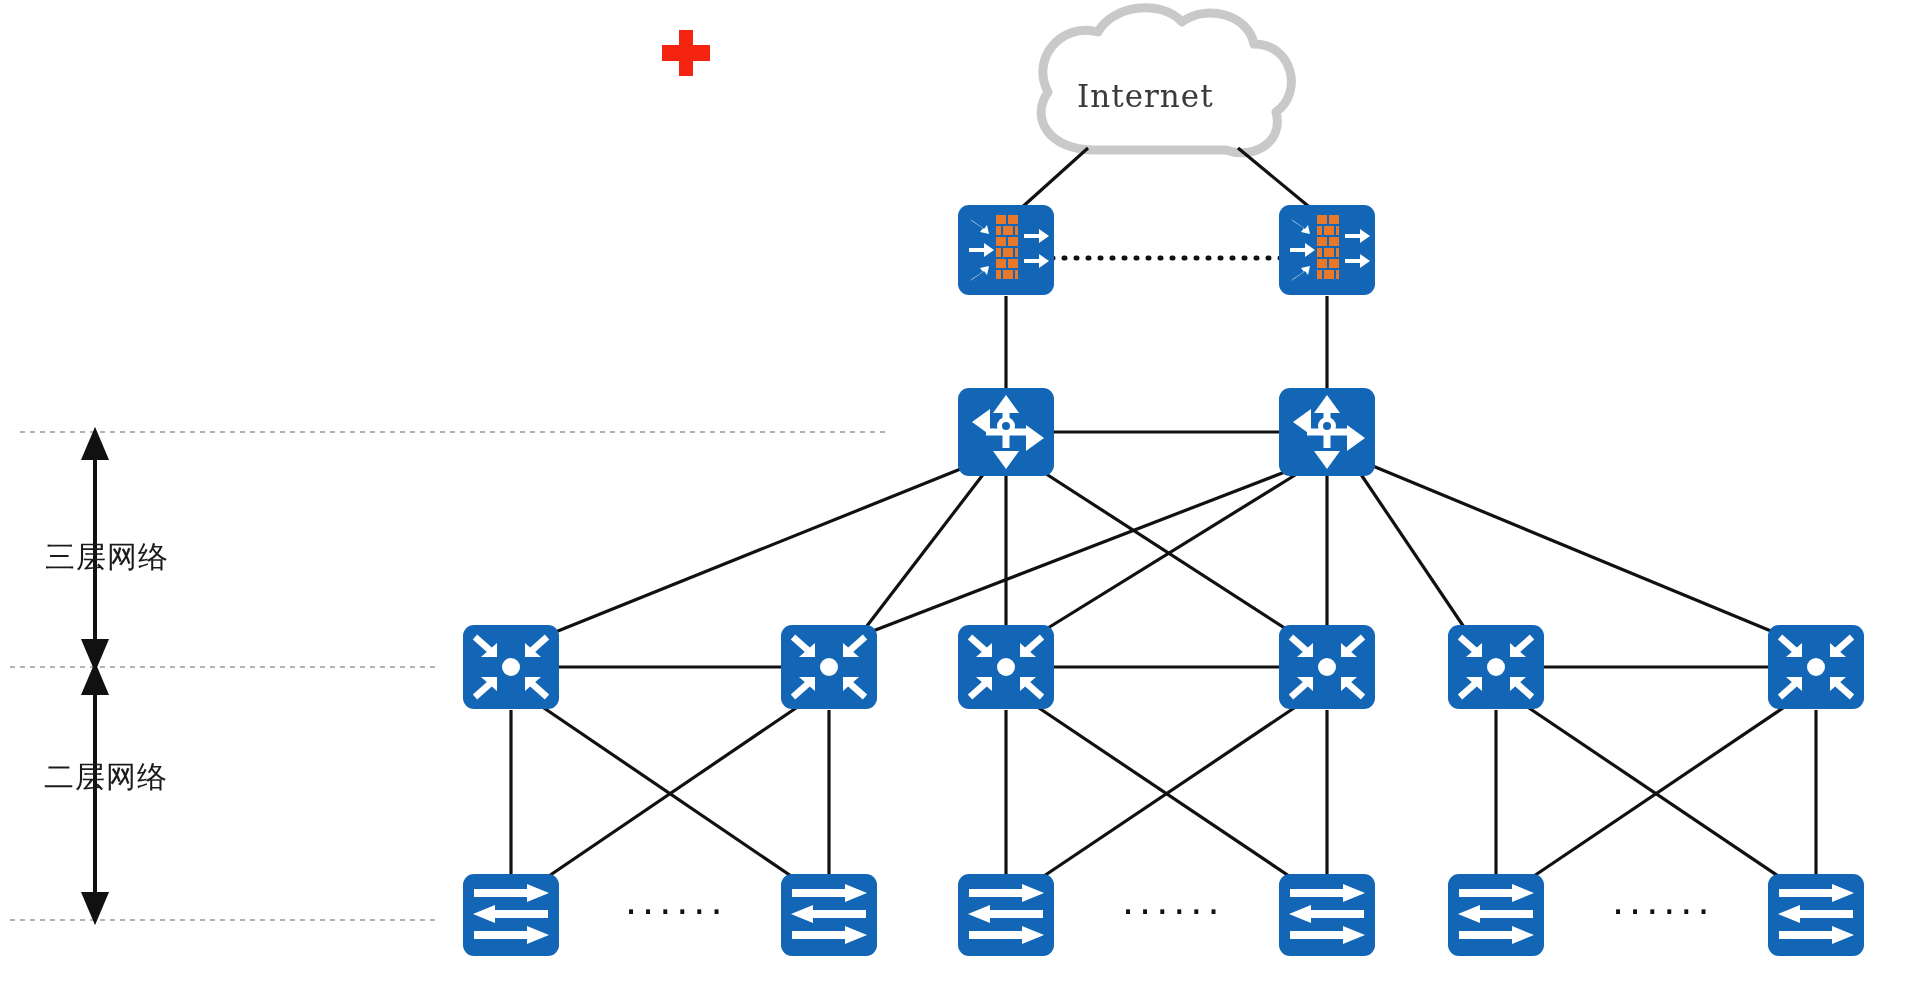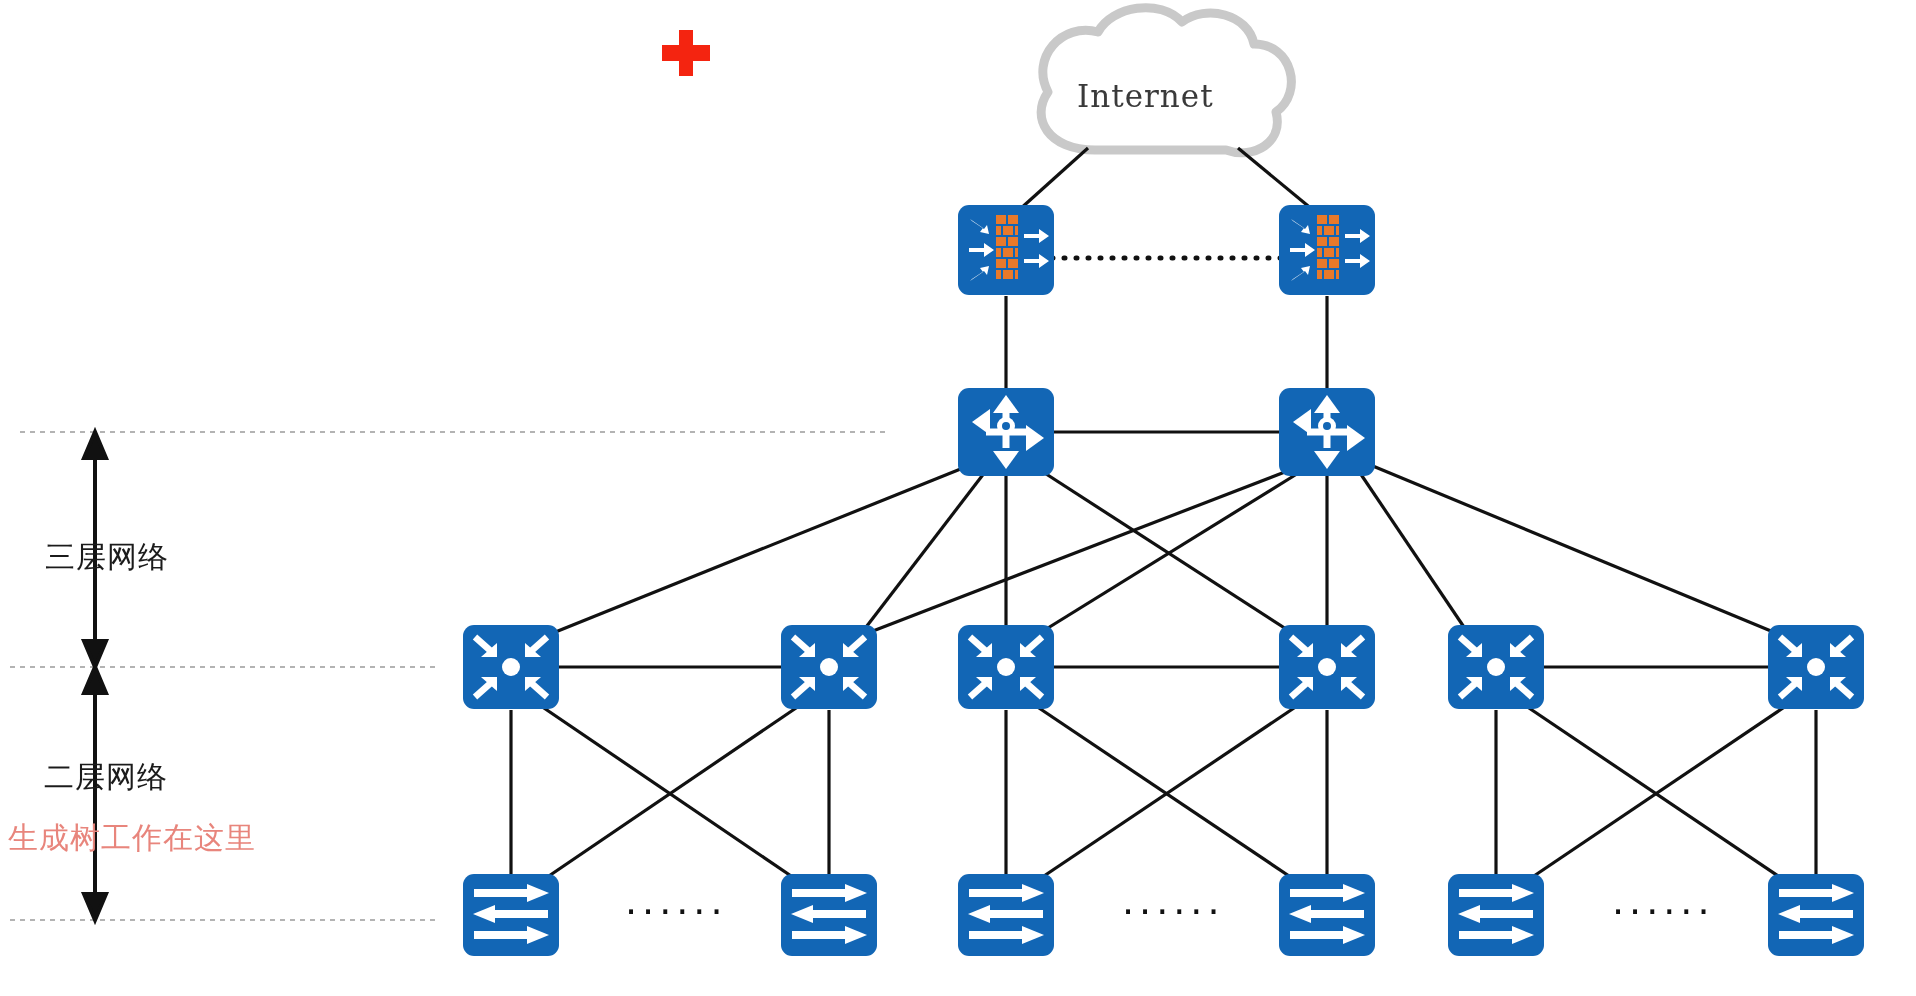--- a/index.html
+++ b/index.html
@@ -400,15 +400,14 @@
         </g>
     </svg>
   </div>
 
   <div class="dots" style="left:625px;top:893px;">······</div>
   <div class="dots" style="left:1122px;top:893px;">······</div>
   <div class="dots" style="left:1612px;top:893px;">······</div>
 
   <div class="label cn-label" style="left:8px;top:537px;margin-left:37px;">三层网络</div>
   <div class="label cn-label" style="left:20px;top:757px;margin-left:24px;">二层网络</div>
-  <div class="label cn-label red" style="left:8px;top:818px;">生成树工作在这里</div>
 
 </div>
 
 </body></html>

